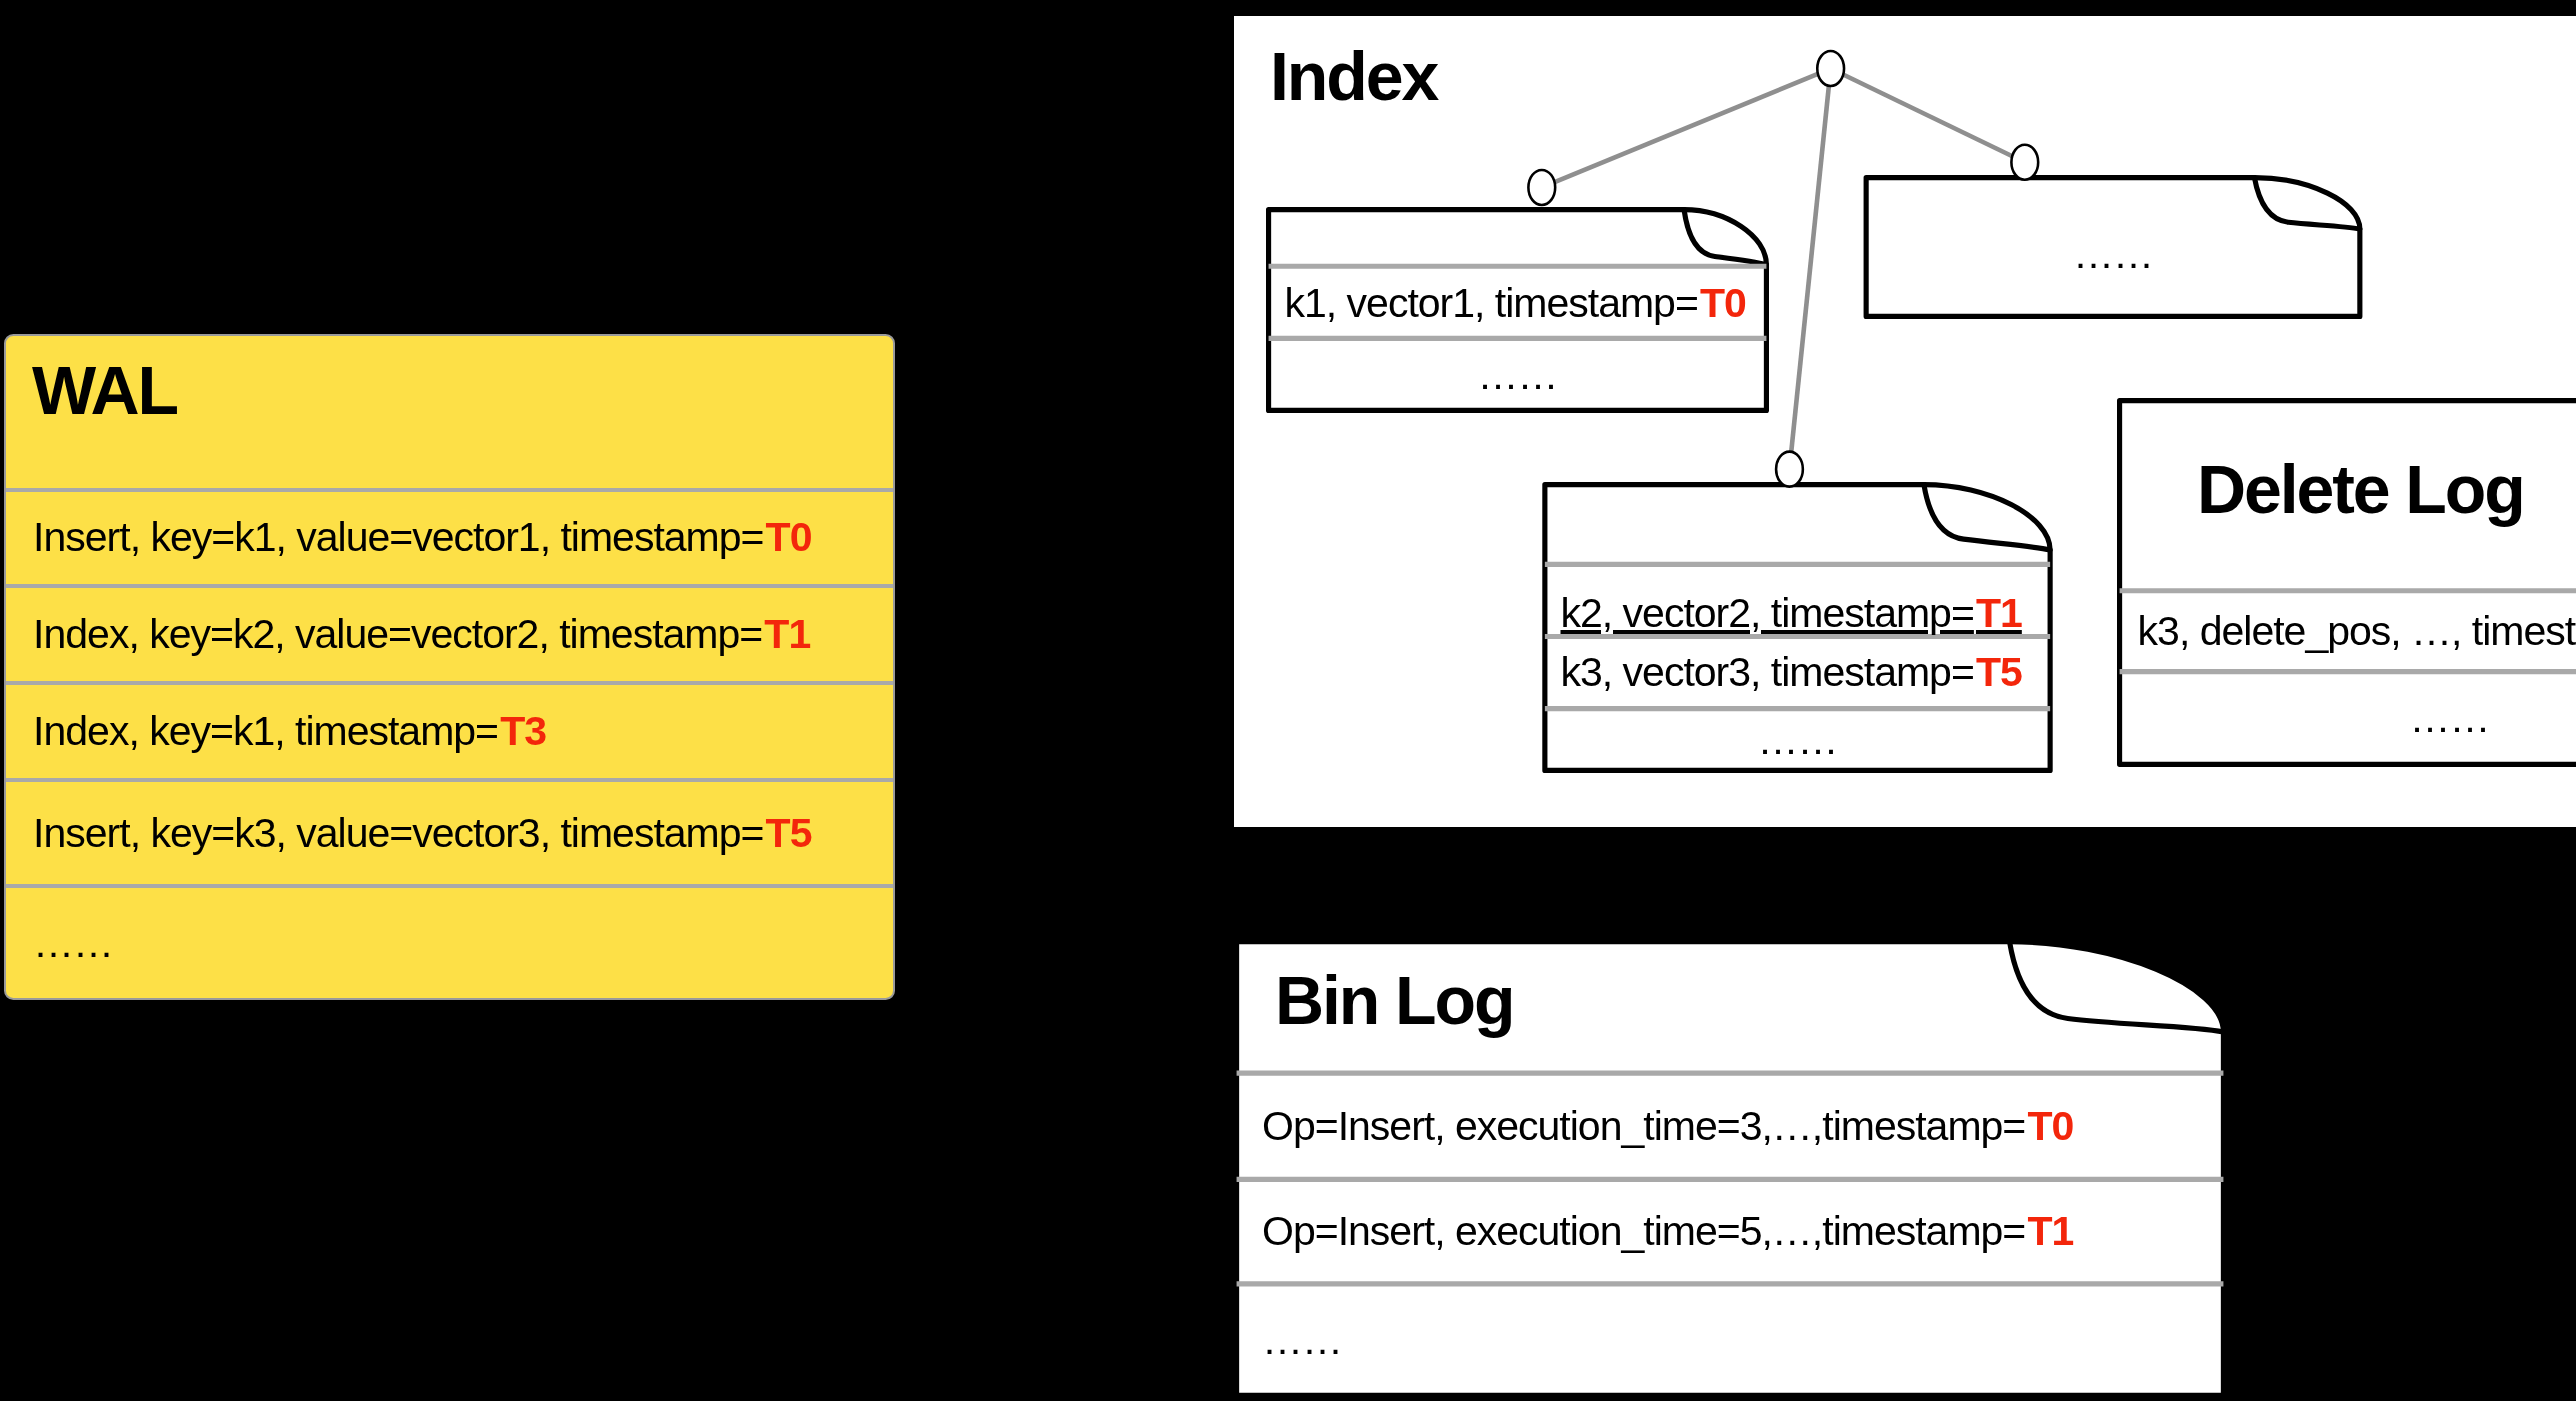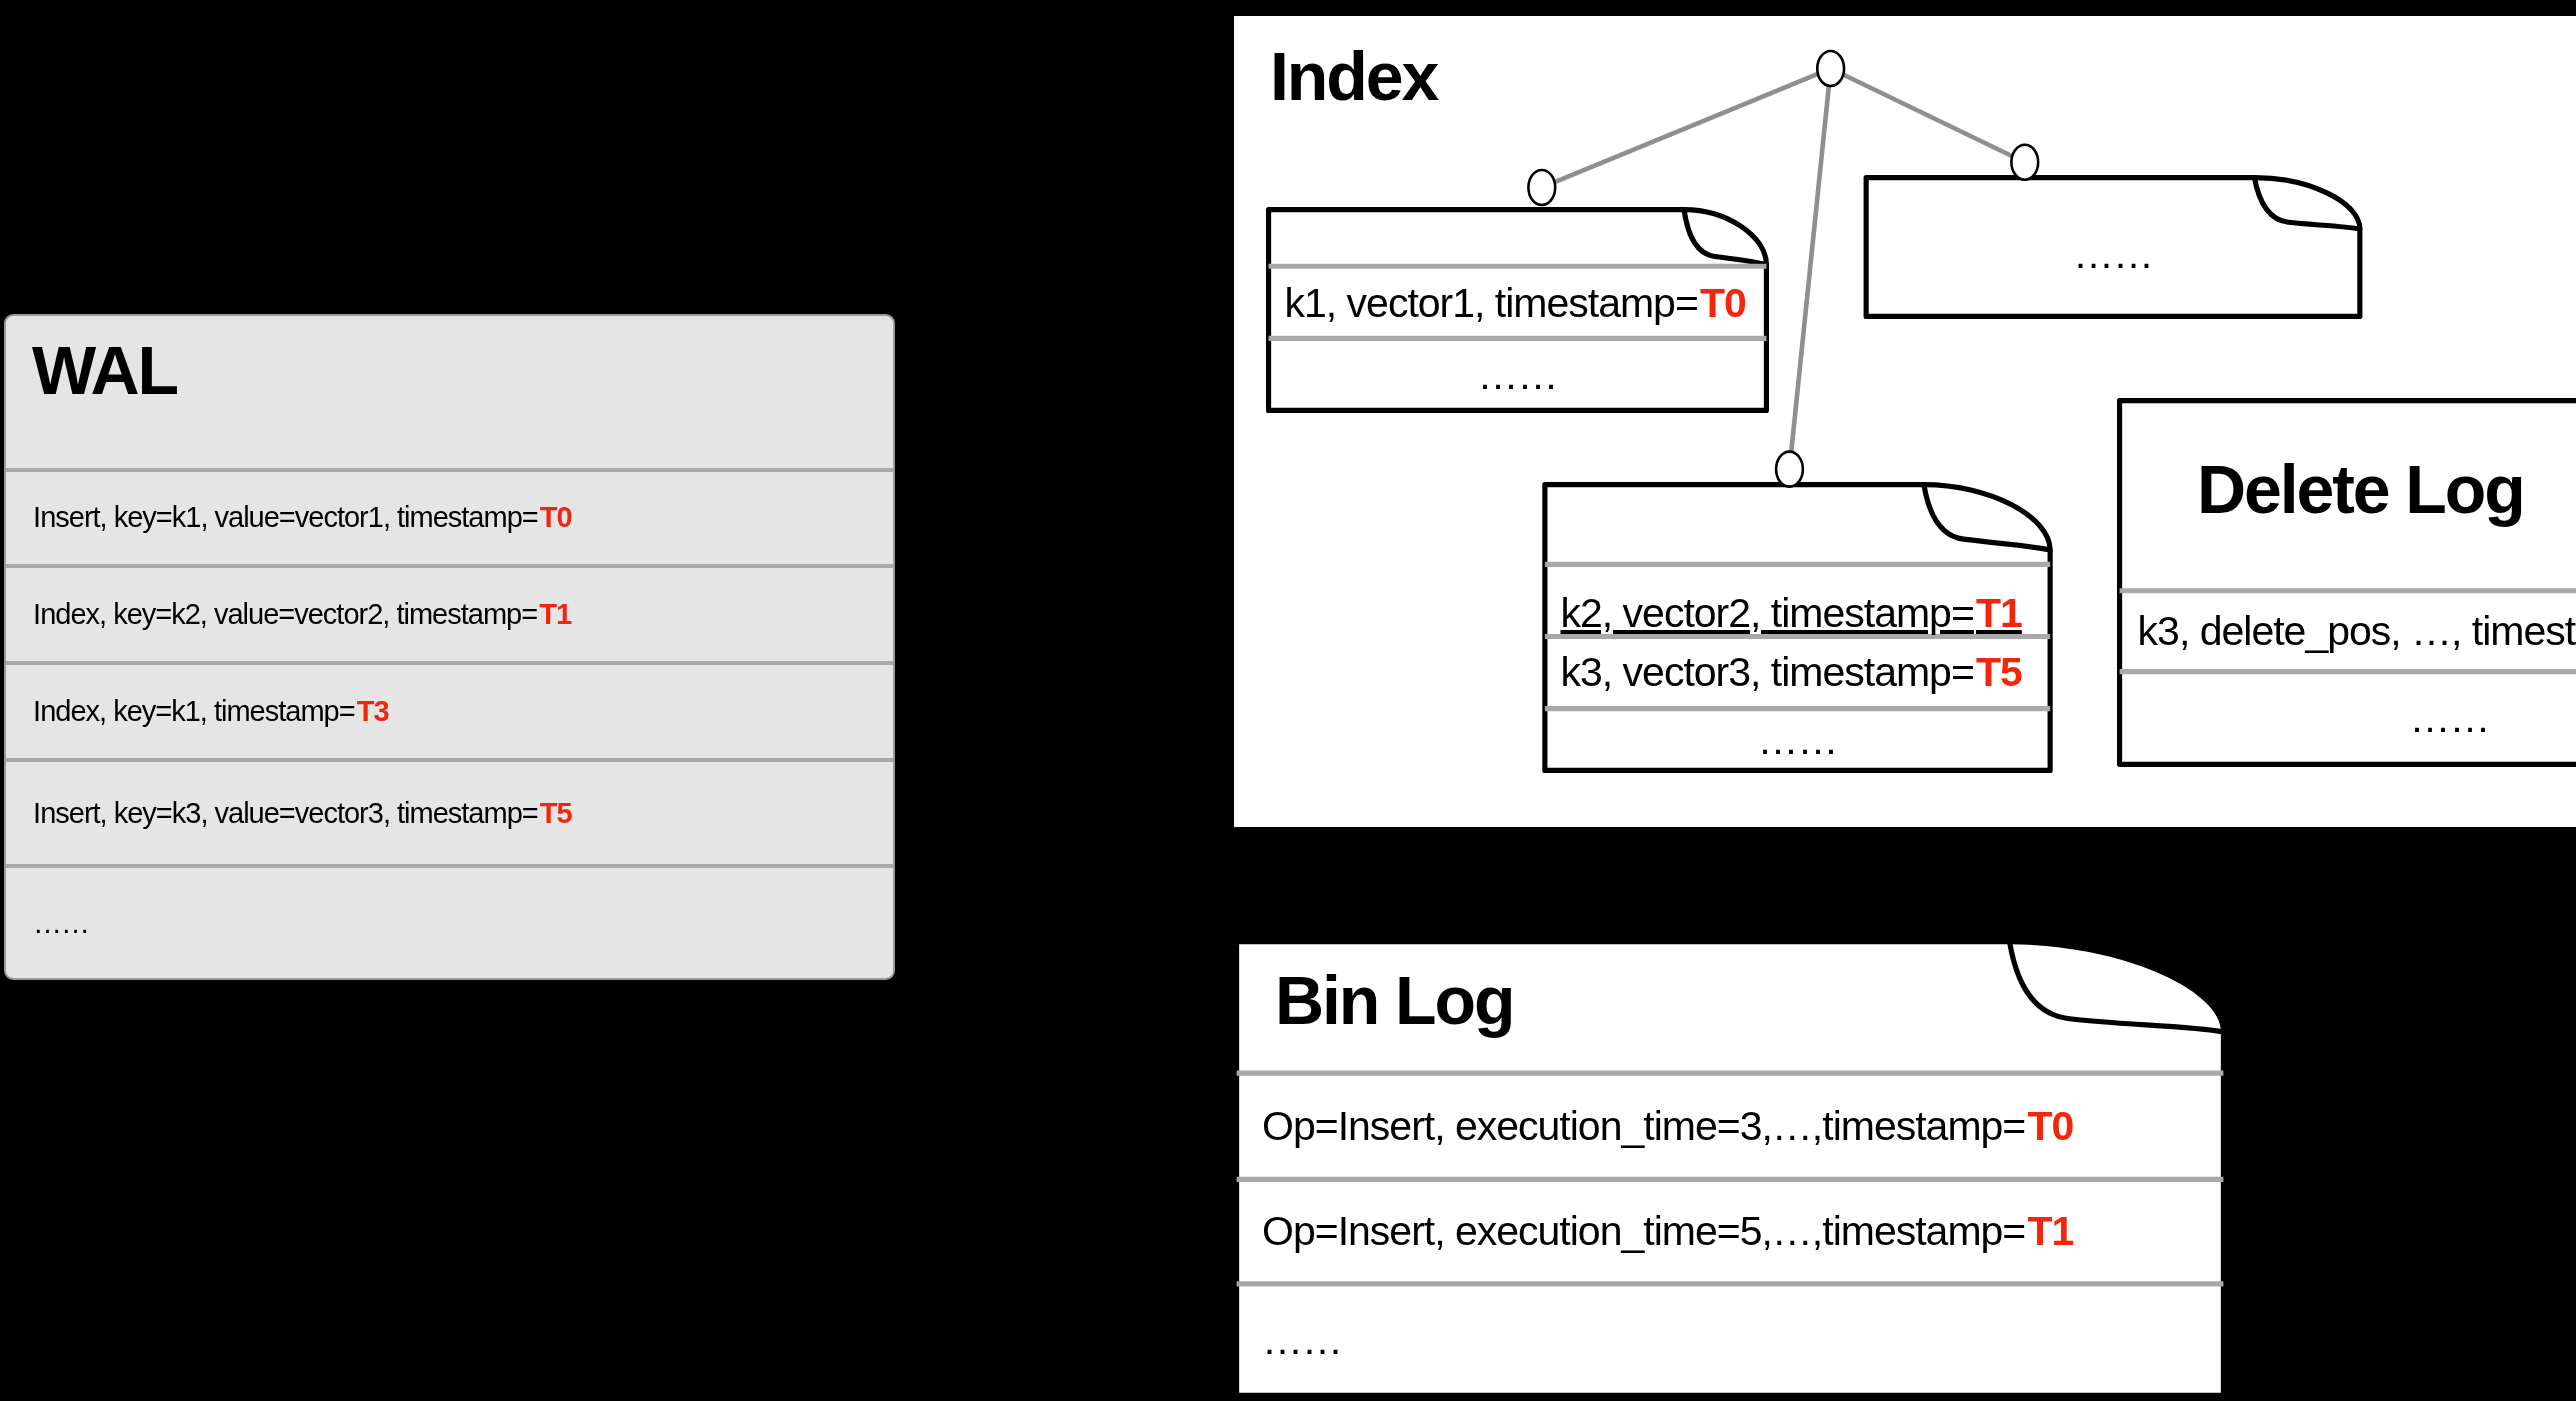--- a/index.html
+++ b/index.html
@@ -1,23 +1,23 @@
 <!DOCTYPE html>
 <html style="font-size:8.2px"><head>
 <meta charset="utf-8">
 <style>
   html,body{margin:0;padding:0;background:#000;}
   .canvas{position:relative;width:2817px;height:1402px;background:#000000;overflow:hidden;
           font-family:"Liberation Sans",sans-serif;color:#000;}
   
-  .wal{position:absolute;left:4.1px;top:314px;width:891px;height:666px;background:#e5e5e5;
+  .wal{position:absolute;left:4.1px;top:334px;width:891px;height:666px;background:#fde047;
        border:2.1px solid #9a9a9a;border-radius:9.3px;box-sizing:border-box;}
   .wal-title{position:absolute;left:26px;top:19.6px;font-size:68px;font-weight:700;letter-spacing:-2.1px;line-height:1;}
   .wrow{position:absolute;left:0;right:0;display:flex;align-items:center;box-sizing:border-box;
-        border-top:4.1px solid #a9a9a9;padding-left:27px;font-size:29px;letter-spacing:-1px;white-space:nowrap;}
+        border-top:4.1px solid #a9a9a9;padding-left:27px;font-size:41px;letter-spacing:-1px;white-space:nowrap;}
   
   .doc{position:absolute;}
   .doc svg{position:absolute;left:0;top:0;}
   .drow{position:absolute;left:0;right:0;display:flex;align-items:center;box-sizing:border-box;
         padding-left:18.5px;font-size:41px;letter-spacing:-1px;white-space:nowrap;}
   .drow.center{justify-content:center;padding-left:0;}
   .doc-title{position:absolute;font-size:68px;font-weight:700;letter-spacing:-2.1px;line-height:1;}
   .ts{font-weight:700;color:#f3260b;padding-left:2.1px;}
   
   .index-panel{position:absolute;left:1234px;top:15.5px;width:1579px;height:811px;background:#fff;}

